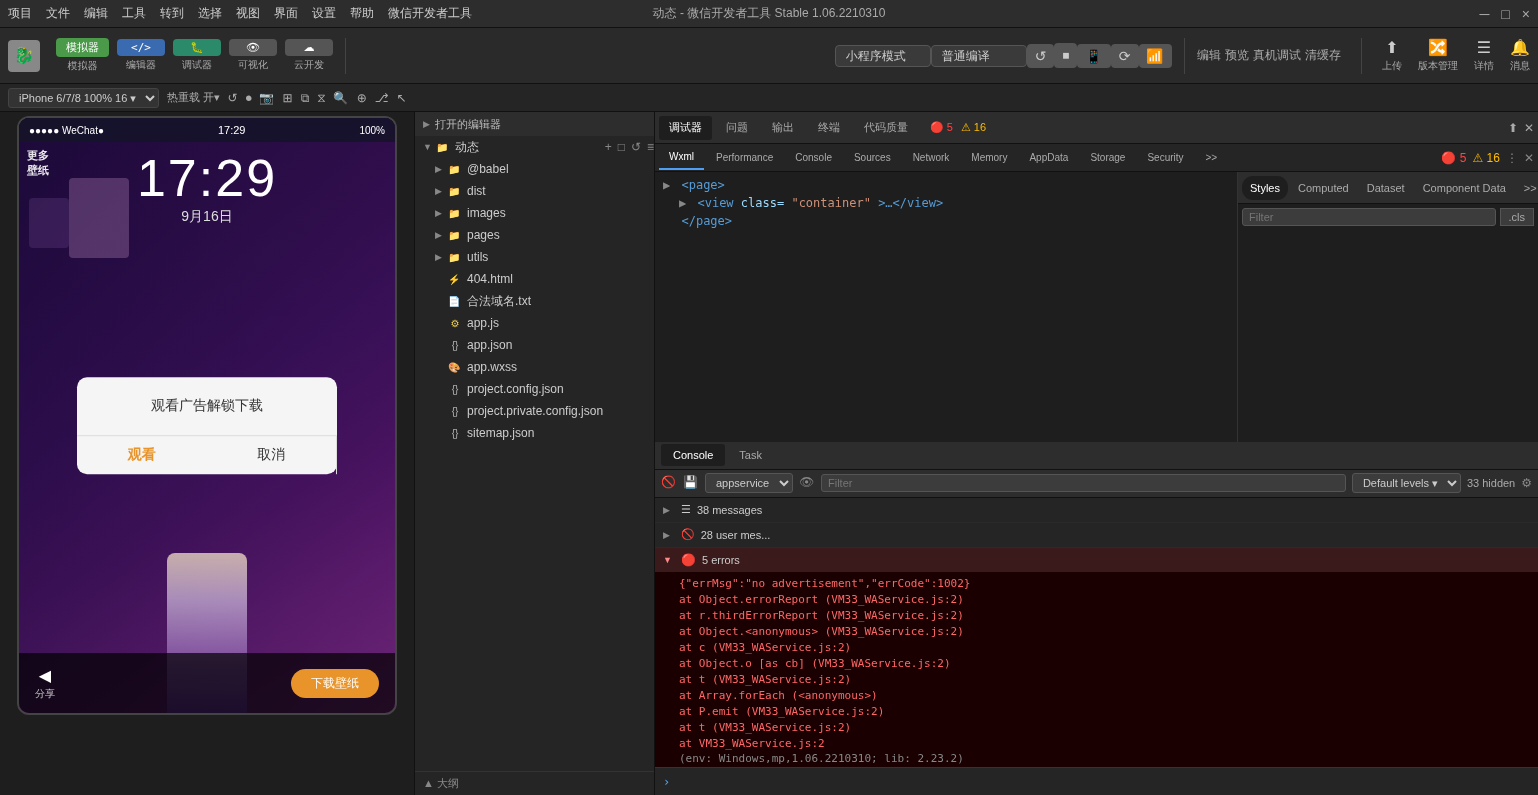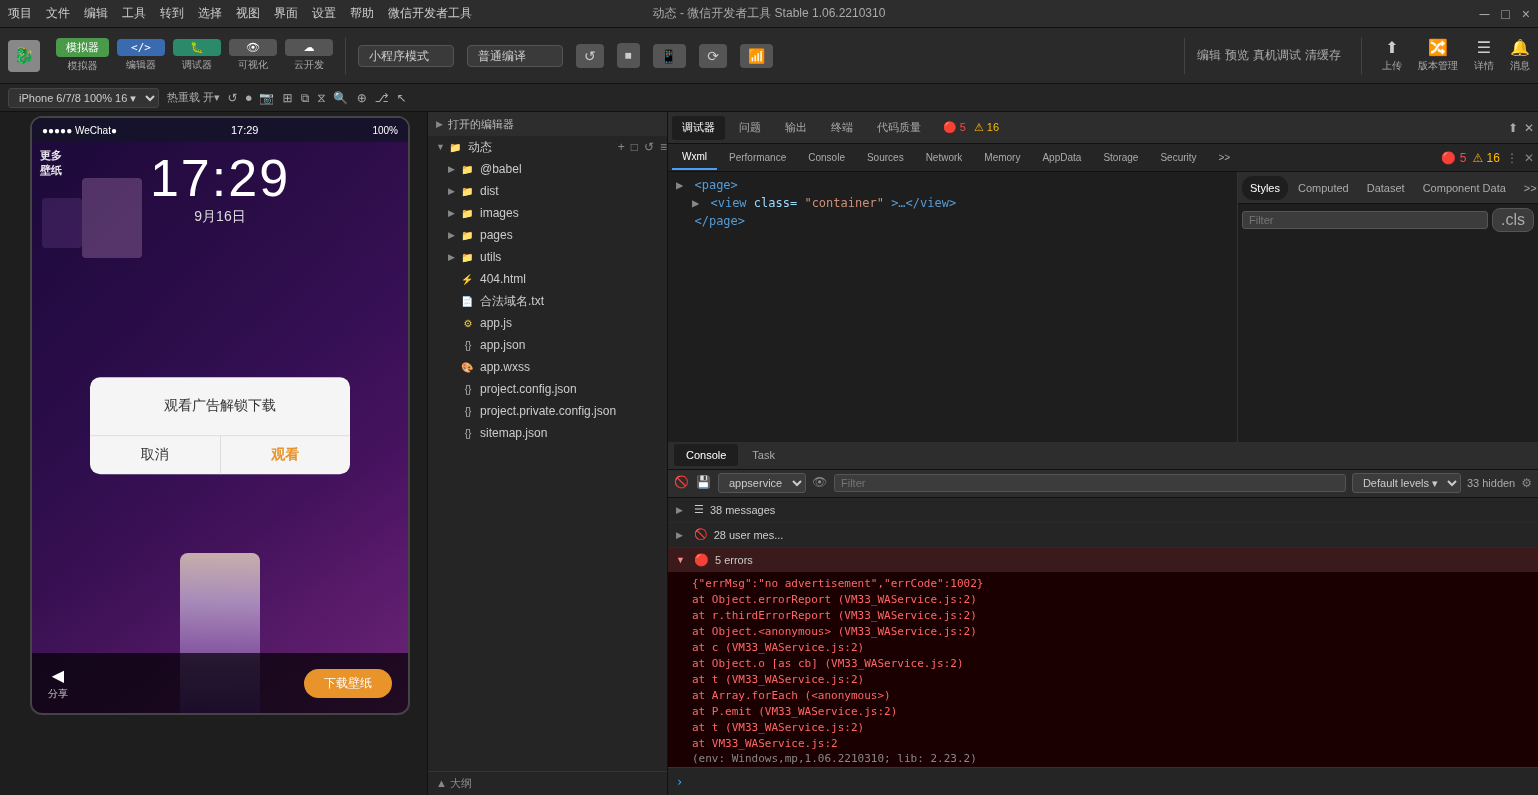--- a/index.html
+++ b/index.html
@@ -89,23 +89,23 @@
     .toolbar-btn.blue { background: #2d5fa6; }
     .toolbar-btn.teal { background: #2a8a6a; }
     .toolbar-label {
       font-size: 10px;
       color: #aaa;
     }
     .toolbar-separator { width: 1px; height: 36px; background: #444; margin: 0 4px; }
     .toolbar-center {
       flex: 1;
       display: flex;
-      justify-content: flex-start;
-      align-items: center;
-      gap: 13px;
+      justify-content: flex-end;
+      align-items: center;
+      gap: 0;
     }
     .toolbar-select {
       background: #3a3a3a;
       border: 1px solid #555;
       color: #ccc;
       padding: 3px 24px 3px 10px;
       border-radius: 4px;
       font-size: 12px;
       appearance: none;
       cursor: pointer;
@@ -148,21 +148,20 @@
       display: flex;
       gap: 8px;
       align-items: center;
       color: #aaa;
     }
 
     
     .main-layout {
       display: flex;
       height: calc(795px - 28px - 56px - 28px);
-      padding-left: 13px;
     }
 
     
     .simulator-panel {
       width: 415px;
       background: #1e1e1e;
       border-right: 1px solid #111;
       display: flex;
       flex-direction: column;
       align-items: center;
@@ -422,22 +421,22 @@
       color: #ccc;
       padding: 2px 6px;
       border-radius: 3px;
       font-size: 11px;
     }
     .styles-cls-btn {
       background: #3c3c3c;
       border: 1px solid #555;
       color: #aaa;
       padding: 2px 8px;
-      border-radius: 8px;
-      font-size: 16px;
+      border-radius: 0;
+      font-size: 11px;
       cursor: pointer;
       text-align: center;
     }
     .console-toolbar {
       height: 28px;
       background: #2d2d2d;
       display: flex;
       align-items: center;
       padding: 0 6px;
       gap: 6px;
@@ -793,22 +792,22 @@
       </div>
 
       <div class="phone-time">
         <div class="phone-time-big">17:29</div>
         <div class="phone-date">9月16日</div>
       </div>
 
       <div class="phone-dialog">
         <div class="phone-dialog-text">观看广告解锁下载</div>
         <div class="phone-dialog-buttons">
+          <button class="phone-dialog-btn confirm">观看</button>
           <button class="phone-dialog-btn cancel">取消</button>
-          <button class="phone-dialog-btn confirm">观看</button>
         </div>
       </div>
 
       <div class="phone-bottom-bar">
         <div class="phone-bottom-left">
           <span style="font-size:16px;">◀</span>
           <span style="font-size:10px; color:#ccc;">分享</span>
         </div>
         <button class="phone-download-btn">下载壁纸</button>
       </div>

